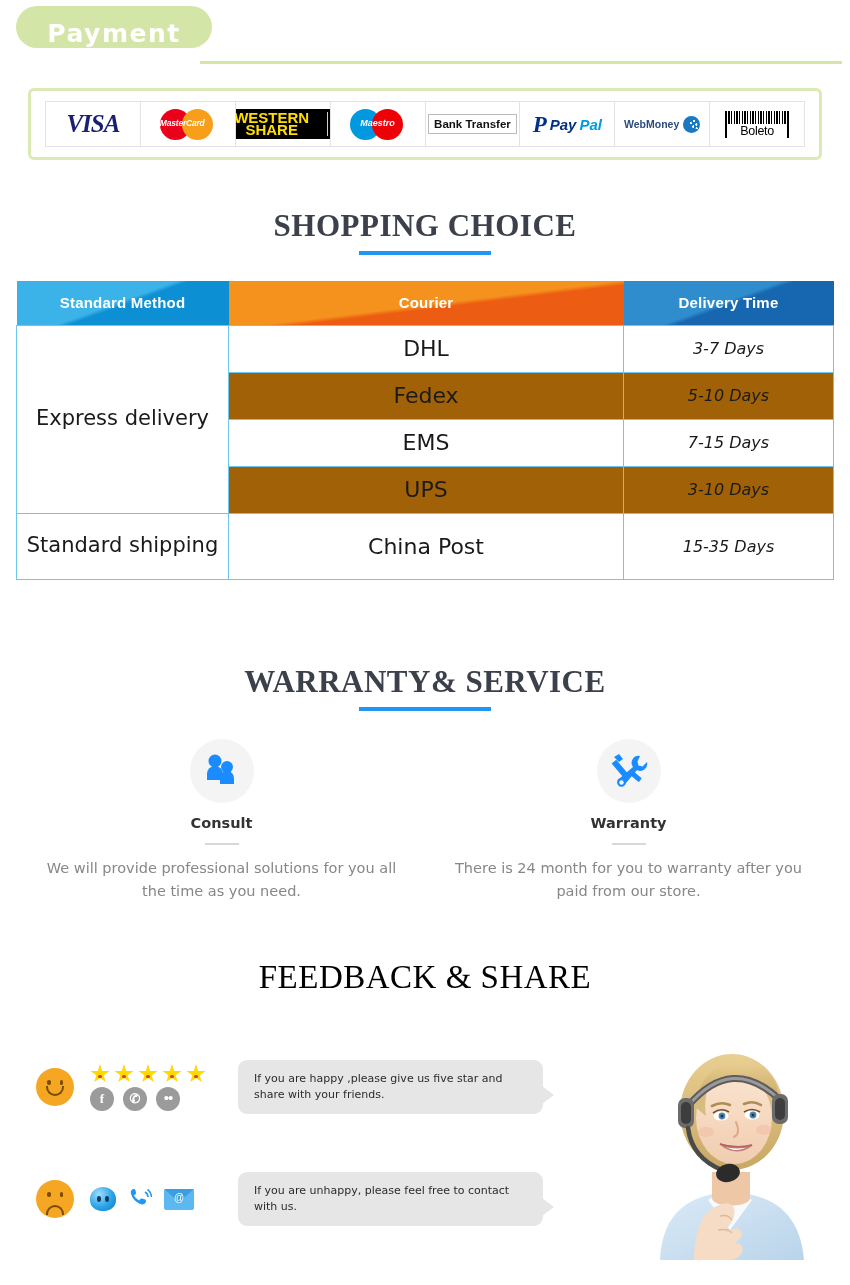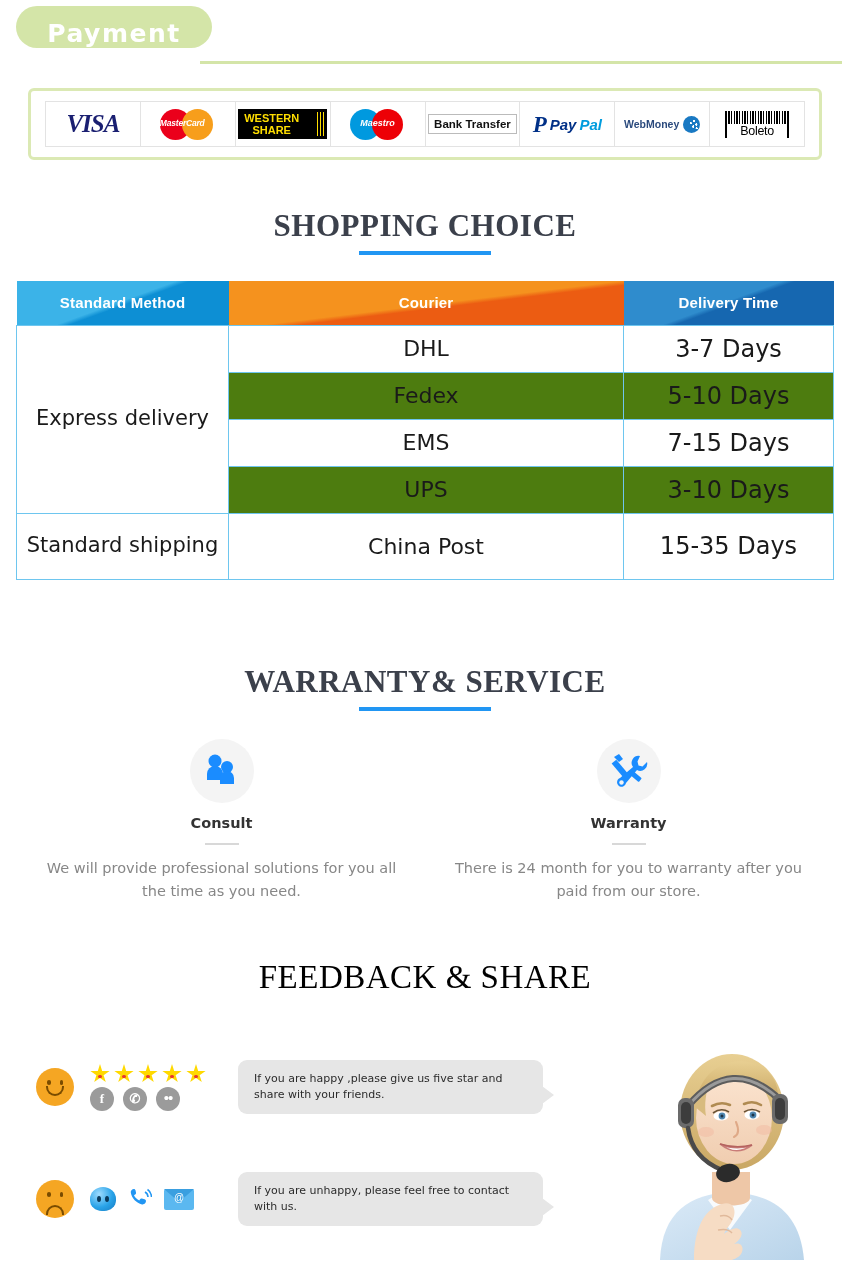--- a/index.html
+++ b/index.html
@@ -84,21 +84,21 @@
   }
   .mc-wrap .c1 { left: 0; background: #eb001b; }
   .mc-wrap .c2 { left: 22px; background: #f79e1b; }
   .mc-wrap .mc-lbl {
     position: absolute; top: 11px; left: 0; width: 56px; text-align: left;
     font-size: 8.5px; font-weight: bold; color: #fff; z-index: 3;
     font-style: italic; letter-spacing: -0.2px;
   }
   .wu {
     background: #000; color: #ffde00; font-weight: bold;
-    font-size: 11px; line-height: 12px; text-align: center;
+    font-size: 15px; line-height: 12px; text-align: center;
     padding: 3px 28px 3px 6px; position: relative; font-family: "Liberation Sans", sans-serif;
   }
   .wu .bars {
     position: absolute; right: 3px; top: 3px; bottom: 3px; width: 7px;
     background: repeating-linear-gradient(to right, #ffde00 0 1.5px, #000 1.5px 3px);
   }
   .maestro-wrap { position: relative; width: 56px; height: 34px; }
   .maestro-wrap .c1, .maestro-wrap .c2 {
     position: absolute; top: 2px; width: 31px; height: 31px; border-radius: 50%;
   }
@@ -184,22 +184,22 @@
   }
   table.ship td {
     border: 1px solid #6ec6ef;
     text-align: center;
     font-family: "DejaVu Sans", sans-serif;
     color: #1a1a1a;
     padding: 0 6px;
   }
   td.method-cell { font-size: 21px; line-height: 1.3; }
   td.courier-cell { font-size: 22px; height: 47px; }
-  td.time-cell { font-size: 24px; height: 47px; }
-  tr.alt td.courier-cell, tr.alt td.time-cell { background: #4d7c0f; }
+  td.time-cell { font-size: 16px; height: 47px; font-style: italic; }
+  tr.alt td.courier-cell, tr.alt td.time-cell { background: #a16207; }
 
   
   .war-wrap { margin-top: 84px; }
   .svc-row {
     display: flex;
     margin: 28px 18px 0 18px;
   }
   .svc-col { flex: 1; text-align: center; }
   .svc-circle {
     width: 64px; height: 64px; border-radius: 50%;

